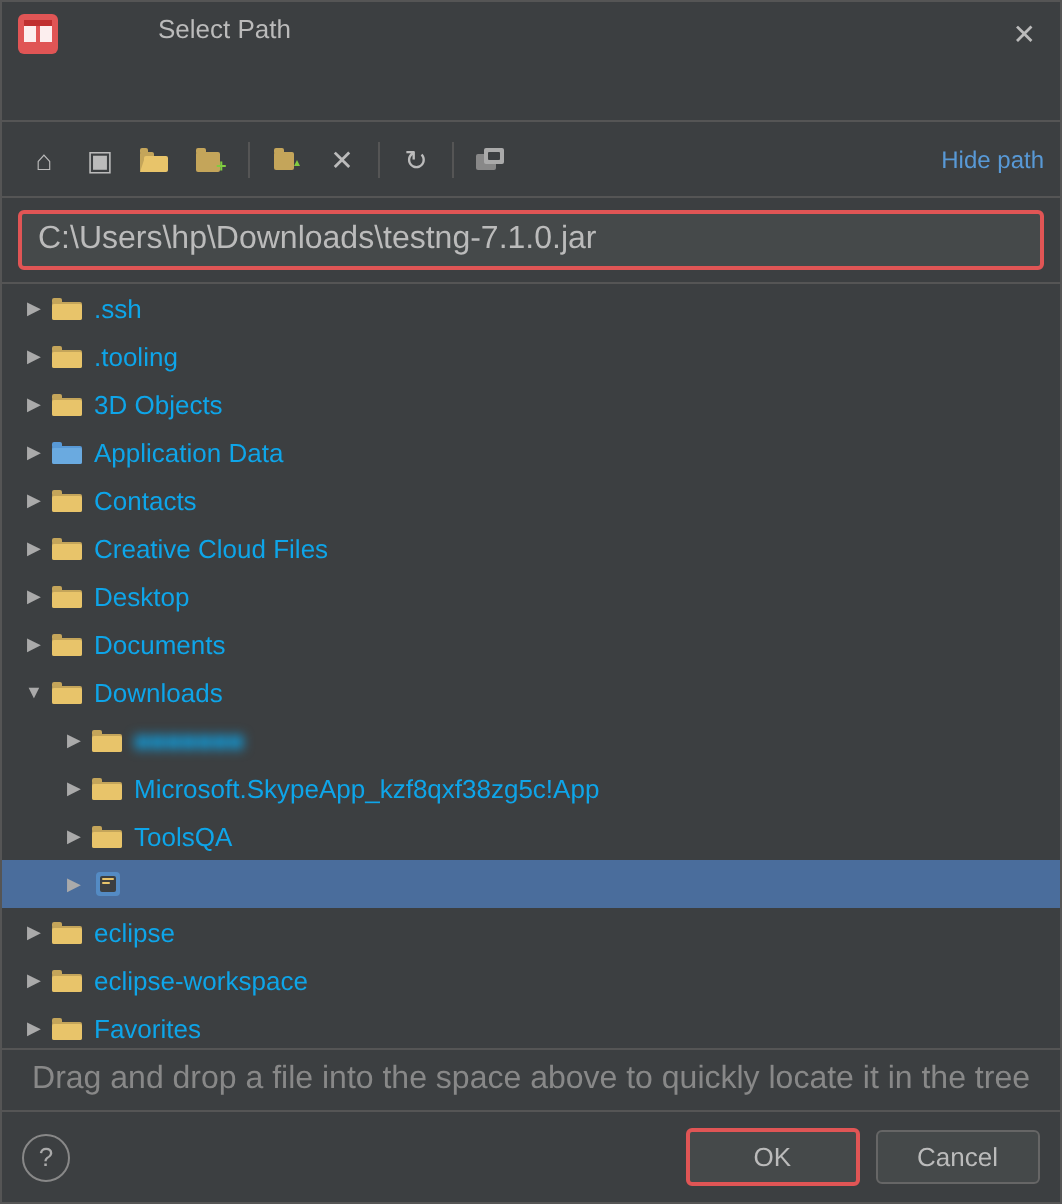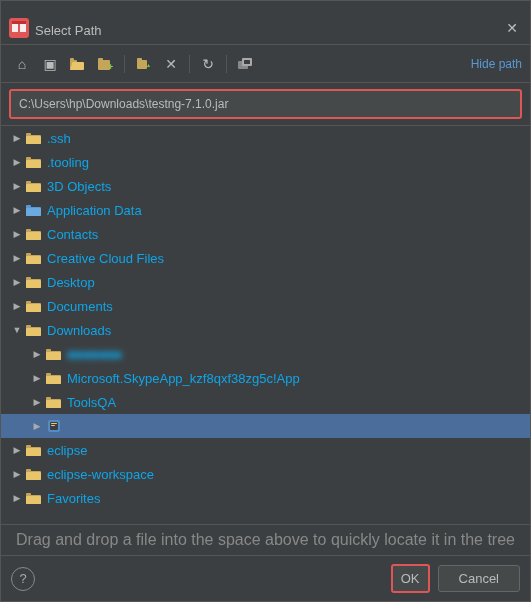--- a/index.html
+++ b/index.html
@@ -18,24 +18,25 @@
       width: 531px;
       height: 602px;
       background: #3c3f41;
       border: 1px solid #555555;
       display: flex;
       flex-direction: column;
     }
     .title-bar {
       background: #3c3f41;
       display: flex;
-      align-items: flex-end;
+      align-items: flex-start;
       padding: 6px 8px;
       border-bottom: 1px solid #555;
-      height: 44px;
+      height: 60px;
+      gap: 44px;
     }
     .title-icon {
       width: 20px;
       height: 20px;
       margin-right: 6px;
       flex-shrink: 0;
     }
     .title-text {
       color: #bbbbbb;
       font-size: 13px;
@@ -80,21 +81,21 @@
       cursor: pointer;
       font-size: 12px;
     }
     .path-bar {
       margin: 6px 8px;
       border: 2px solid #e05555;
       border-radius: 3px;
       background: #45494a;
       padding: 4px 8px;
       color: #bbbbbb;
-      font-size: 12px;
+      font-size: 16px;
       height: 30px;
       display: flex;
       align-items: center;
     }
     .tree-container {
       flex: 1;
       overflow-y: auto;
       overflow-x: hidden;
       background: #3c3f41;
       border-top: 1px solid #555;
@@ -163,21 +164,21 @@
       border: 1px solid #888;
       display: flex;
       align-items: center;
       justify-content: center;
       color: #aaaaaa;
       cursor: pointer;
       font-size: 13px;
     }
     .spacer { flex: 1; }
     .ok-btn {
-      padding: 5px 8px;
+      padding: 5px 32px;
       background: #45494a;
       border: 2px solid #e05555;
       border-radius: 3px;
       color: #bbbbbb;
       cursor: pointer;
       font-size: 13px;
     }
     .cancel-btn {
       padding: 5px 20px;
       background: #45494a;

